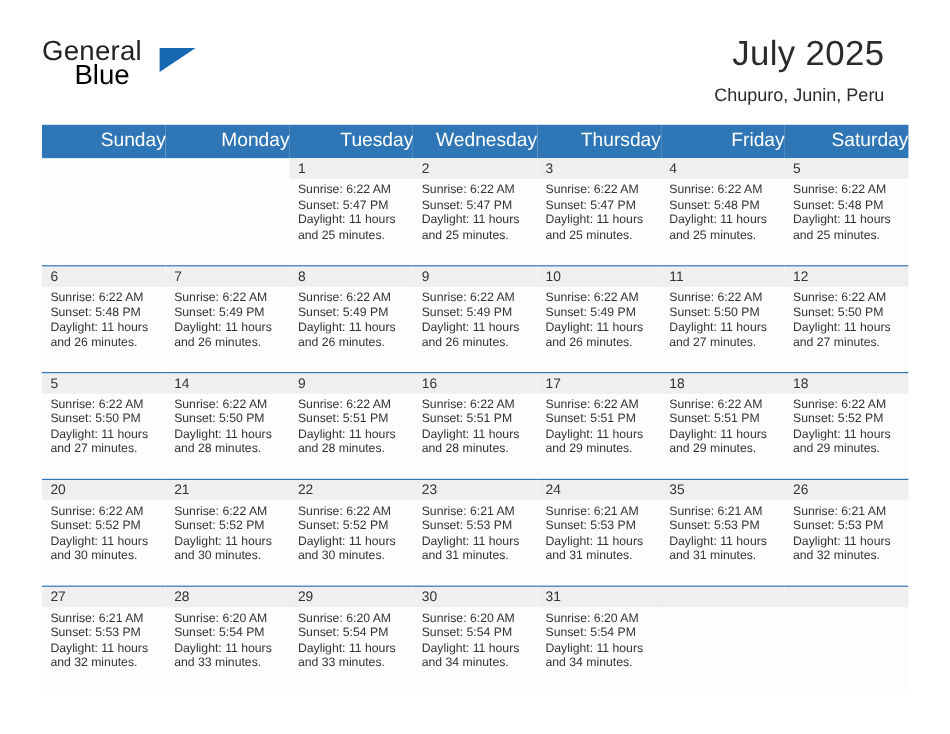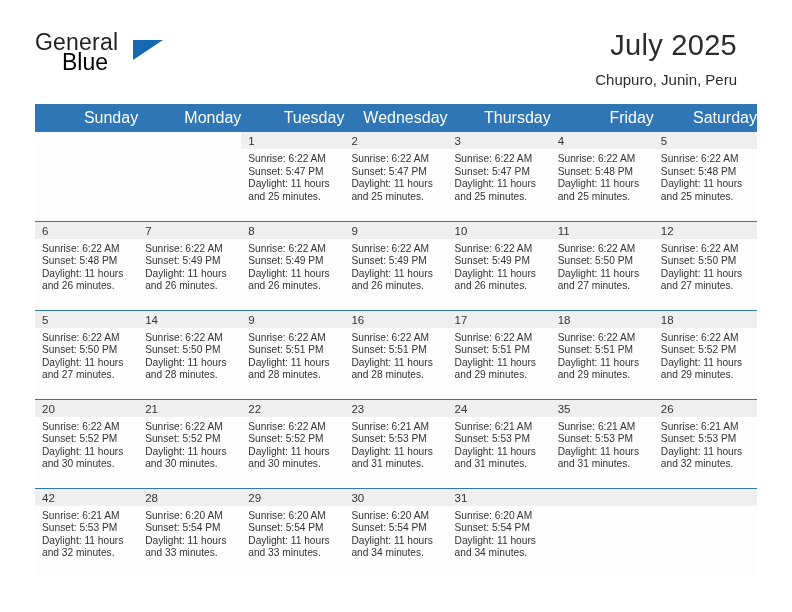--- a/index.html
+++ b/index.html
@@ -395,21 +395,21 @@
             <div class="cell-body">
               <div>Sunrise: 6:21 AM</div>
               <div>Sunset: 5:53 PM</div>
               <div>Daylight: 11 hours</div>
               <div>and 32 minutes.</div>
             </div>
           </td>
         </tr>
         <tr class="week-5">
           <td>
-            <div class="daynum-strip">42</div>
+            <div class="daynum-strip">27</div>
             <div class="cell-body">
               <div>Sunrise: 6:21 AM</div>
               <div>Sunset: 5:53 PM</div>
               <div>Daylight: 11 hours</div>
               <div>and 32 minutes.</div>
             </div>
           </td>
           <td>
             <div class="daynum-strip">28</div>
             <div class="cell-body">

